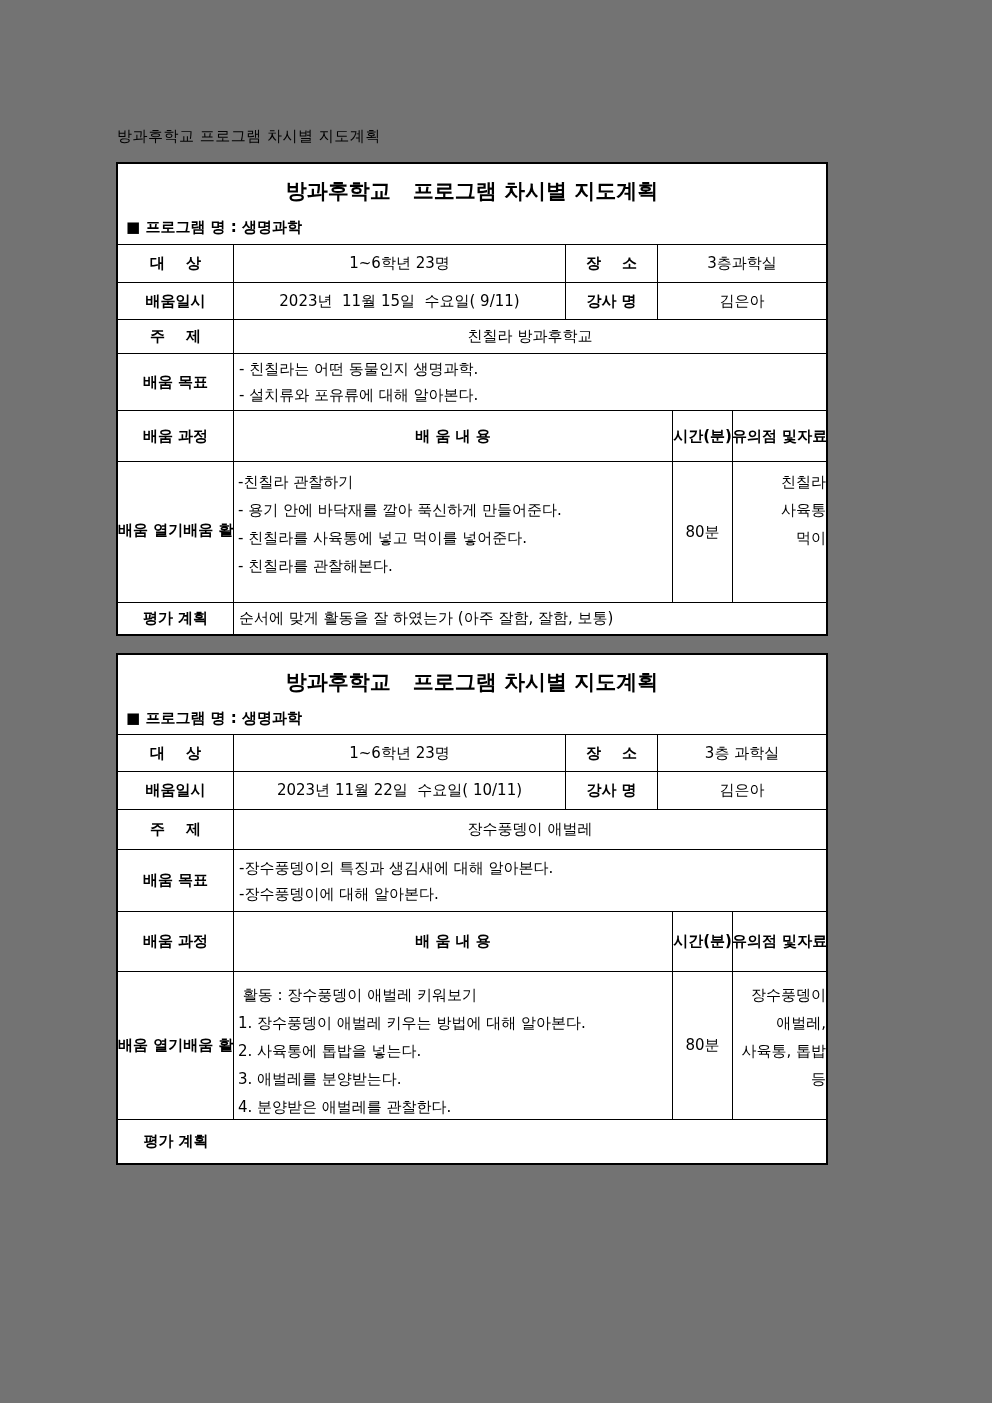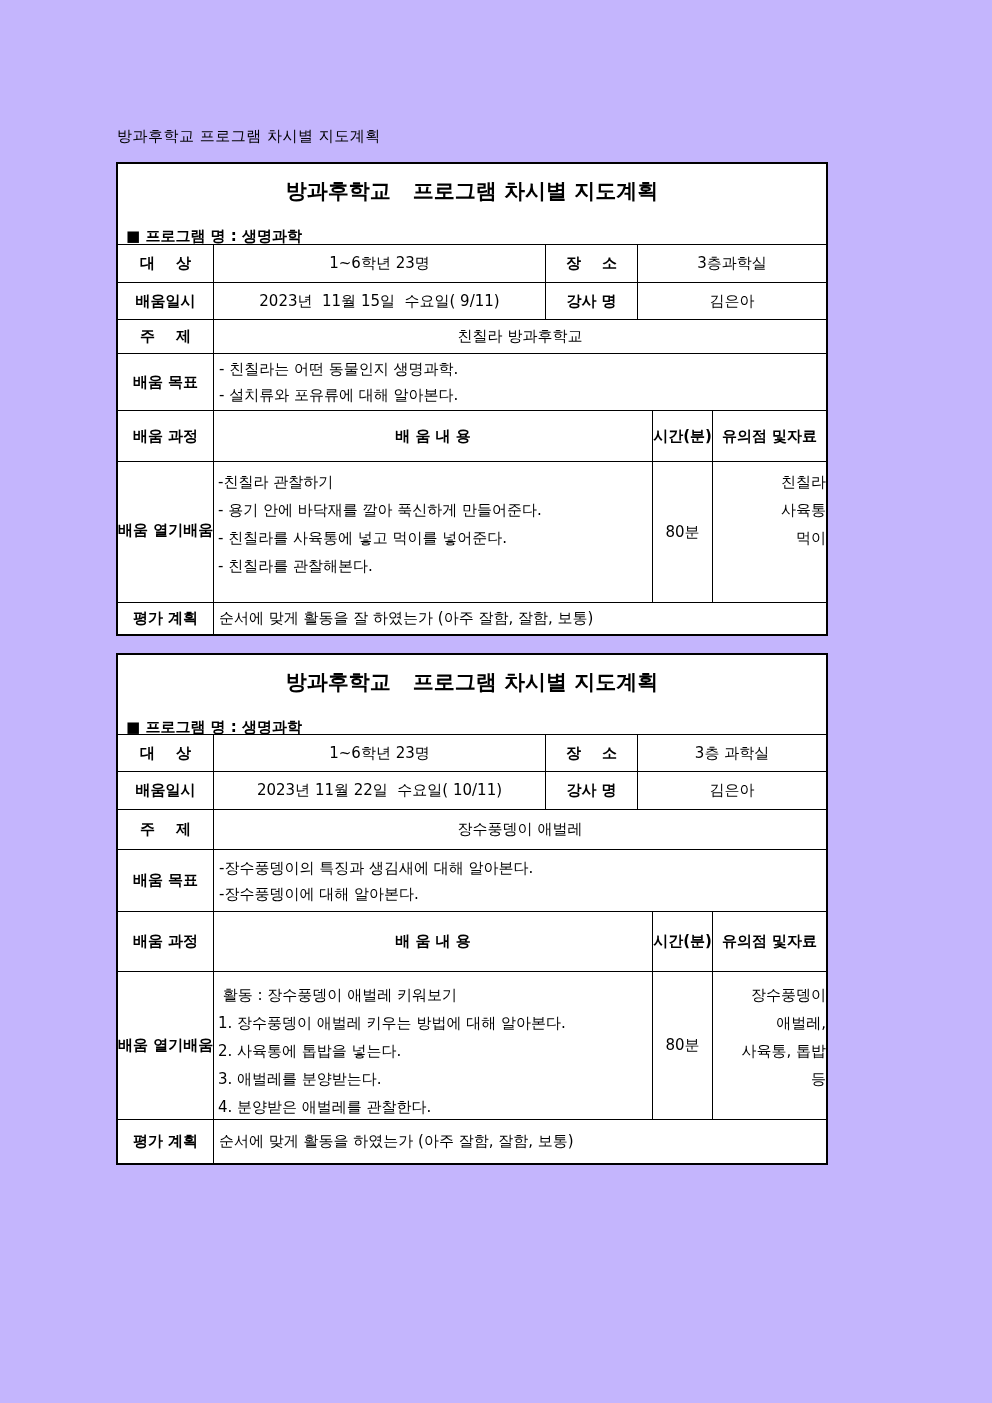--- a/index.html
+++ b/index.html
@@ -1,20 +1,20 @@
 <!DOCTYPE html>
 <html><head>
 <meta charset="utf-8">
 <style>
   * { margin:0; padding:0; box-sizing:border-box; }
   html,body { background:#ffffff; }
   .page {
     position:relative;
     width:992px; height:1403px;
-    background:#c4b5fd;
+    background:#737373;
     color:#000000;
     font-family:"DejaVu Sans", sans-serif;
     font-size:15px;
     overflow:hidden;
   }
   .doc-heading {
     position:absolute; left:117px; top:127px;
     font-size:15px; letter-spacing:0.5px; white-space:pre;
   }
   .plan-table {
@@ -41,42 +41,42 @@
   .t2 .row-title   { height:80px; }
   .t2 .row-info1   { height:37px; }
   .t2 .row-info2   { height:38px; }
   .t2 .row-topic   { height:40px; }
   .t2 .row-goal    { height:62px; }
   .t2 .row-phead   { height:60px; }
   .t2 .row-process { height:148px; }
   .t2 .row-eval    { height:43px; }
 
   
-  .c-label  { width:96px; }
+  .c-label  { width:116px; }
   .c-val1   { width:332px; }
   .c-label2 { width:92px; }
   .c-val2   { flex:1; }
   .c-wide   { flex:1; }
   .c-content{ width:439px; }
   .c-time   { width:60px; }
   .c-notes  { flex:1;text-align:right; }
 
   .center { display:flex; align-items:center; justify-content:center; text-align:center; }
   .bold { font-weight:bold; }
   .pre  { white-space:pre; }
 
   .title-cell { flex:1; display:flex; flex-direction:column; }
   .tbl-title {
     font-family:"DejaVu Serif", serif;
     font-weight:bold; font-size:21px;
     text-align:center; margin-top:13px; white-space:pre;
   }
   .tbl-program {
     font-weight:bold; font-size:15px;
-    margin-top:22px; padding-left:8px; white-space:pre;
+    margin-top:13px; padding-left:8px; white-space:pre;
   }
 
   .head2 { display:flex; flex-direction:row; align-items:center; justify-content:center;
            font-weight:bold; line-height:21px; text-align:center; }
 
   .lines-top { padding-top:6px; padding-left:4px; line-height:28px; }
   .t2 .lines-top { padding-top:9px; }
   .goal-lines { display:flex; flex-direction:column; justify-content:center; padding-left:5px; line-height:26px; }
   .stage-col { display:flex; justify-content:space-between;
                align-items:center; padding-top:9px; padding-bottom:10px; font-weight:bold; }
@@ -233,18 +233,17 @@
       <div class="cell c-notes lines-top">
         <div class="line">장수풍뎅이</div>
         <div class="line">애벌레,</div>
         <div class="line">사육통, 톱밥</div>
         <div class="line">등</div>
       </div>
     </div>
 
     <div class="trow row-eval">
       <div class="cell c-label center bold pre">평가 계획</div>
-      <div class="cell c-wide eval-val">순서에 맞게 활동을 하였는가 (아주 잘함, 잘함, 보통)</div>
     </div>
 
   </div>
 
 </div>
 
 </body></html>

